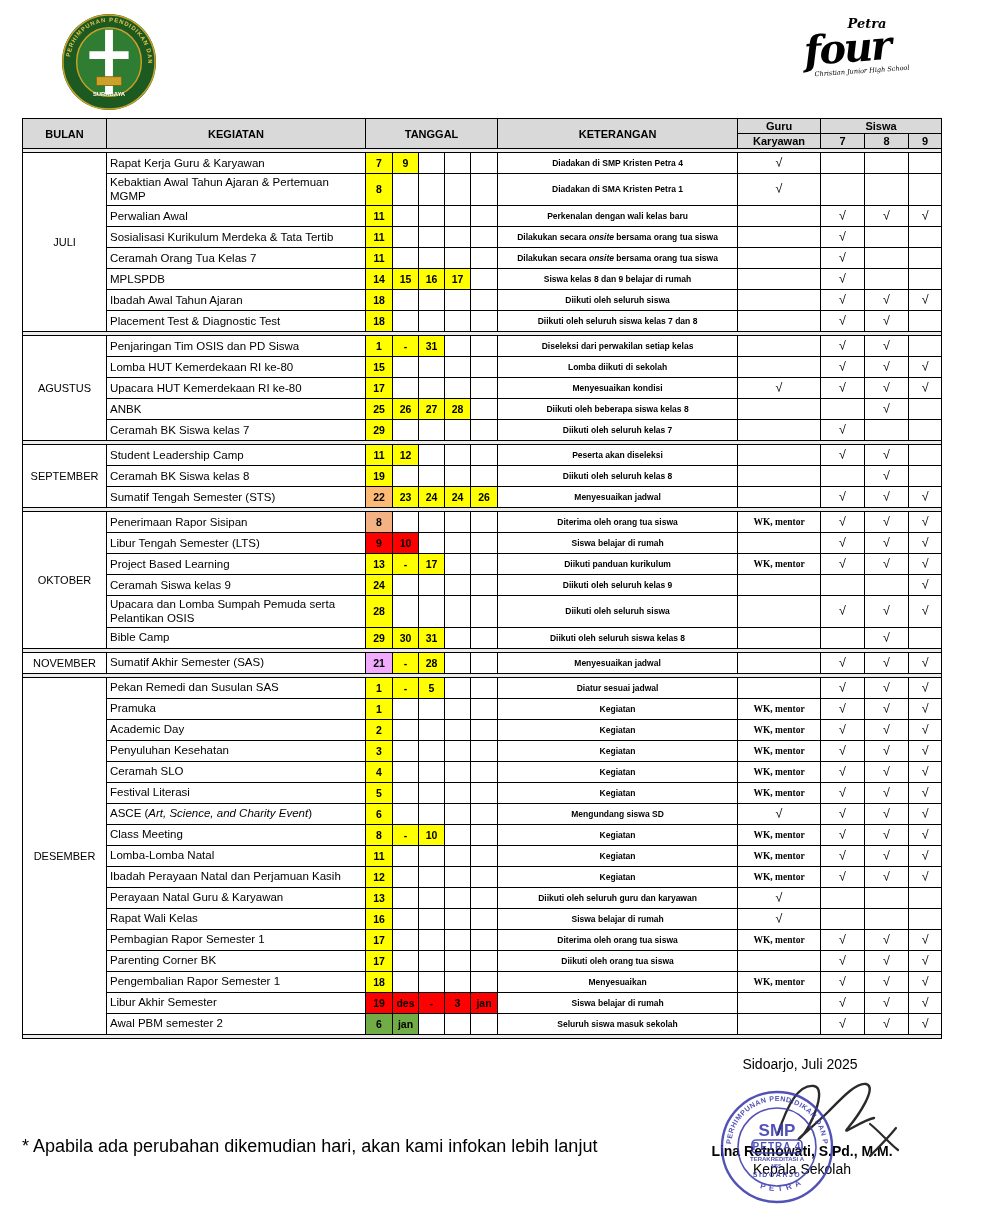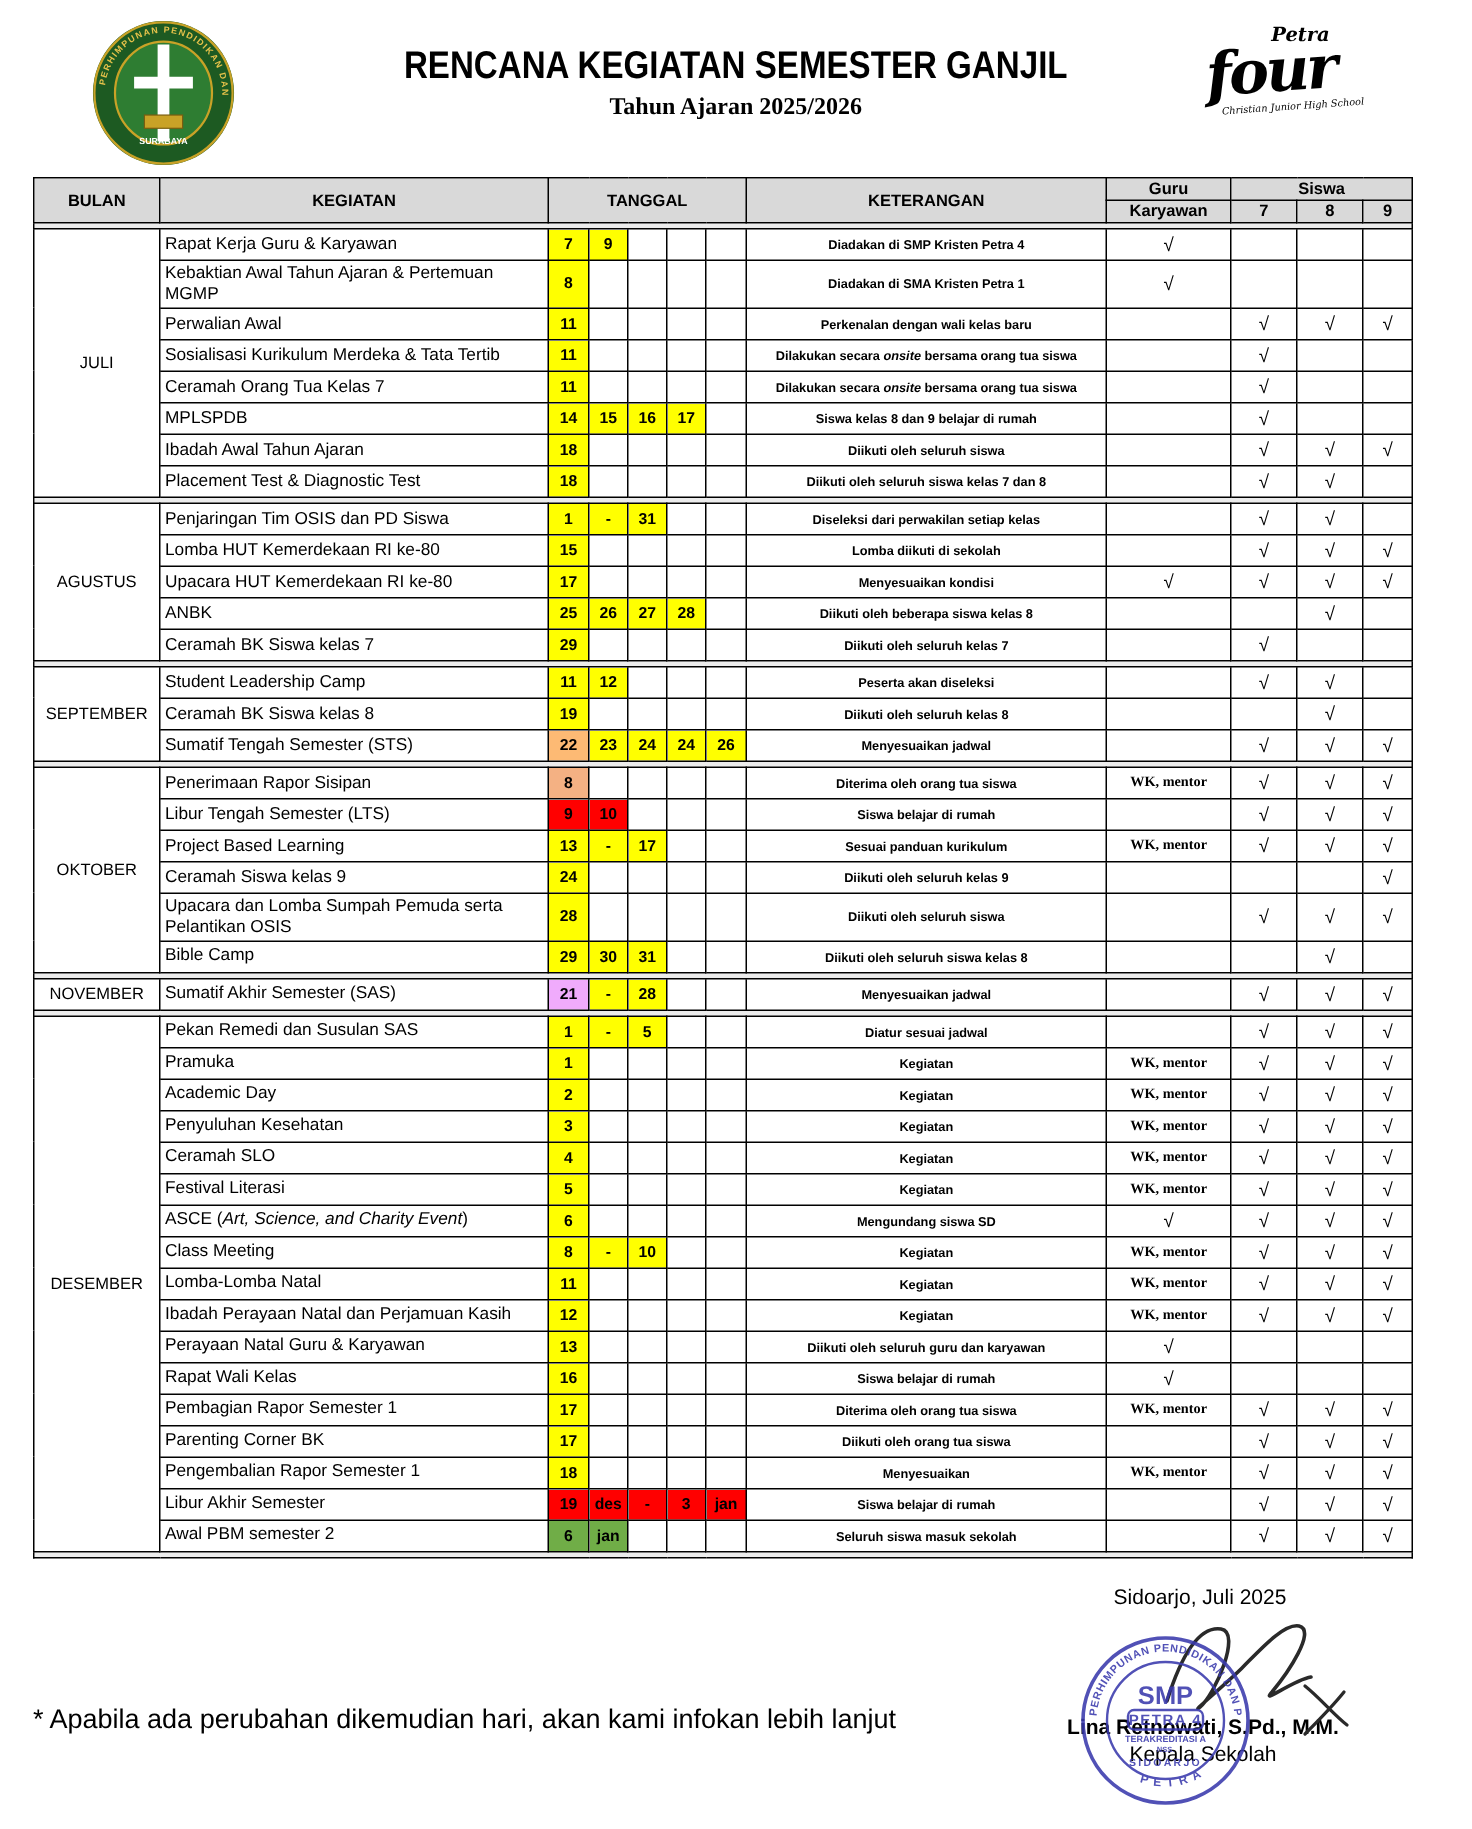--- a/index.html
+++ b/index.html
@@ -59,24 +59,20 @@
       <path id="lg-bot" d="M 14,56 A 37,38 0 0 0 86,56"></path>
     </defs>
     <text font-size="6" fill="#e6c24a" font-weight="700" letter-spacing="1">
       <textPath href="#lg-top" startOffset="4%">PERHIMPUNAN PENDIDIKAN DAN PENGAJARAN KRISTEN</textPath>
     </text>
     <polygon points="46,18 54,18 54,40 70,40 70,48 54,48 54,84 46,84 46,48 30,48 30,40 46,40" fill="#ffffff"></polygon>
     <rect x="37" y="66" width="26" height="9" fill="#c9a227" stroke="#7a5d10" stroke-width="0.8"></rect>
     <text x="50" y="86" text-anchor="middle" font-size="6" fill="#ffffff" font-weight="700">SURABAYA</text>
   </svg>
 
-  <div class="hdr-title">
-    <h1>RENCANA KEGIATAN SEMESTER GANJIL</h1>
-    <h2>Tahun Ajaran 2025/2026</h2>
-  </div>
 
   <div class="logo-right">
     <div class="lr-top">Petra</div>
     <div class="lr-main">four</div>
     <div class="lr-sub">Christian Junior High School</div>
   </div>
 
   <table class="plan" id="plan-table">
     <colgroup>
       <col style="width:84px">
@@ -359,21 +355,21 @@
           <td class="sis">√</td>
           <td class="sis">√</td>
         </tr>
         <tr>
           <td class="keg it">Project Based Learning</td>
           <td class="date" style="background: rgb(255, 255, 0);">13</td>
           <td class="date" style="background: rgb(255, 255, 0);">-</td>
           <td class="date" style="background: rgb(255, 255, 0);">17</td>
           <td class="date"></td>
           <td class="date"></td>
-          <td class="note">Sesuai panduan kurikulum</td>
+          <td class="note">Diikuti panduan kurikulum</td>
           <td class="guru wk">WK, mentor</td>
           <td class="sis">√</td>
           <td class="sis">√</td>
           <td class="sis">√</td>
         </tr>
         <tr>
           <td class="keg">Ceramah Siswa kelas 9</td>
           <td class="date" style="background: rgb(255, 255, 0);">24</td>
           <td class="date"></td>
           <td class="date"></td>

